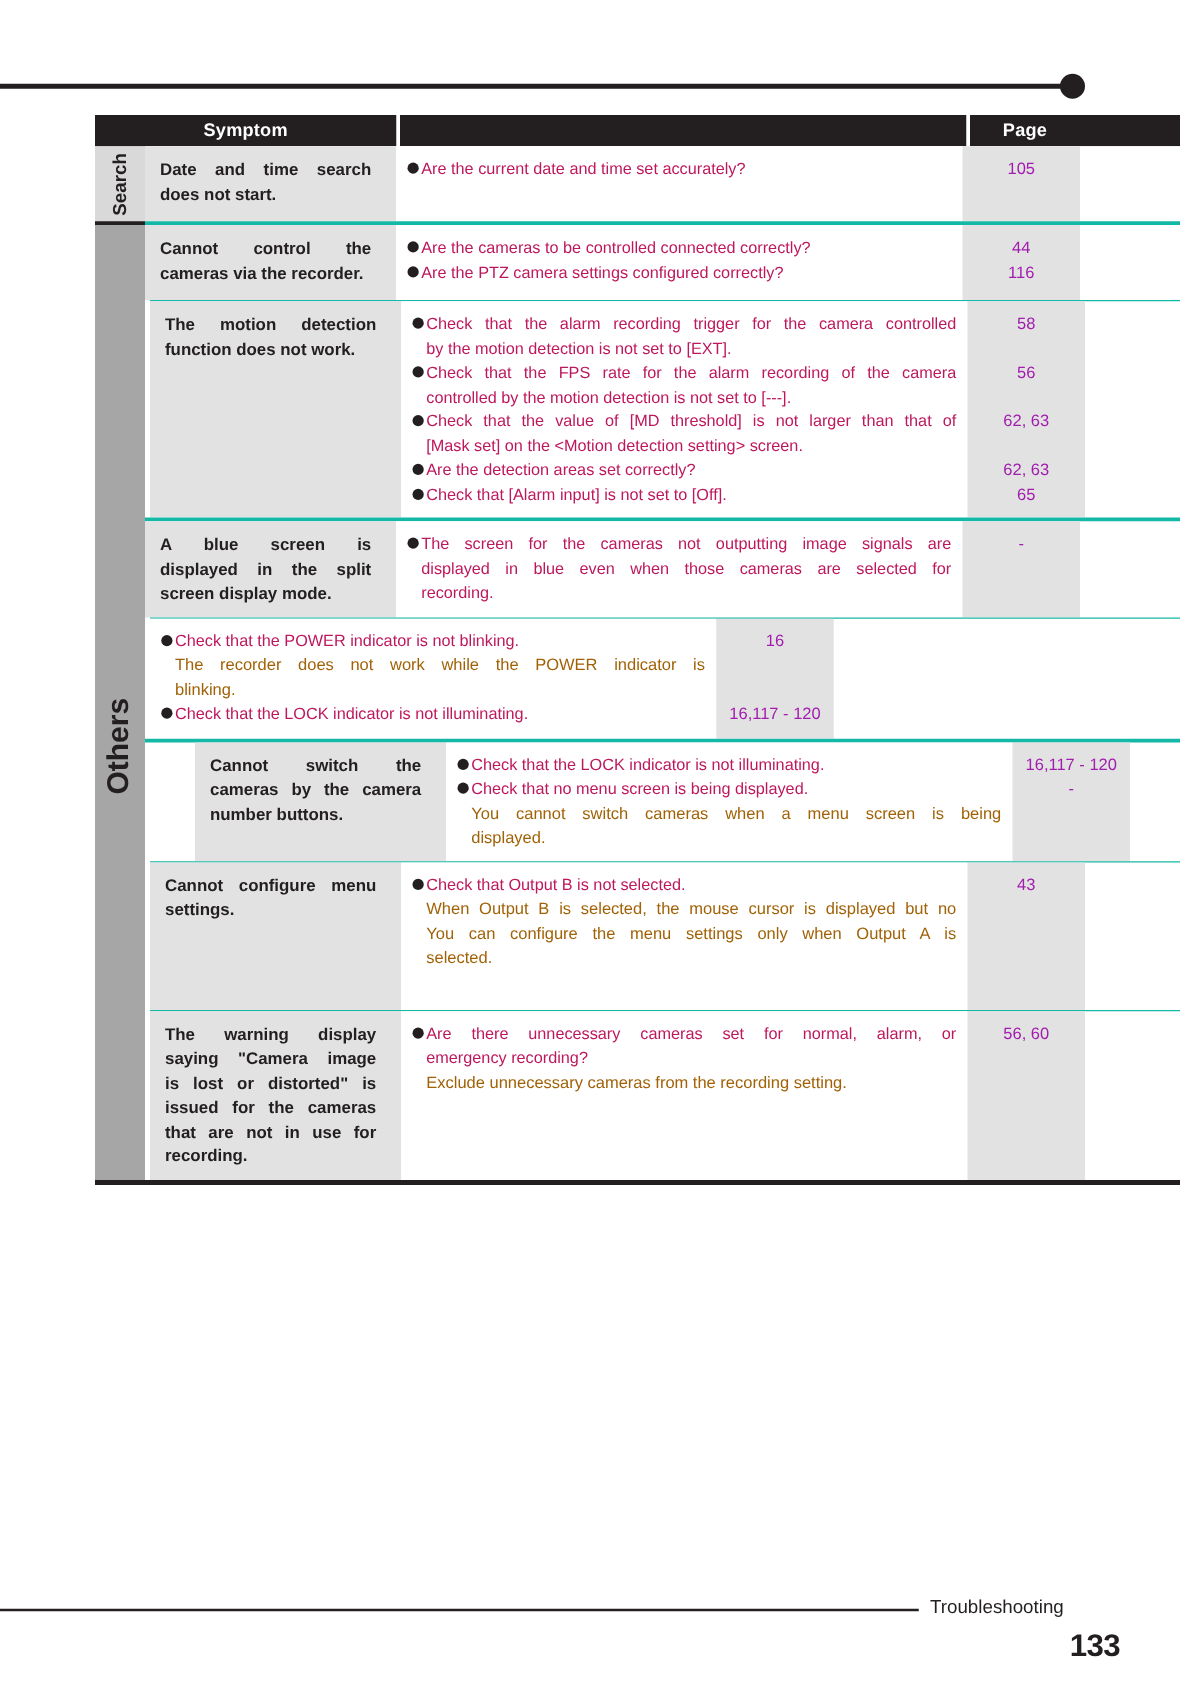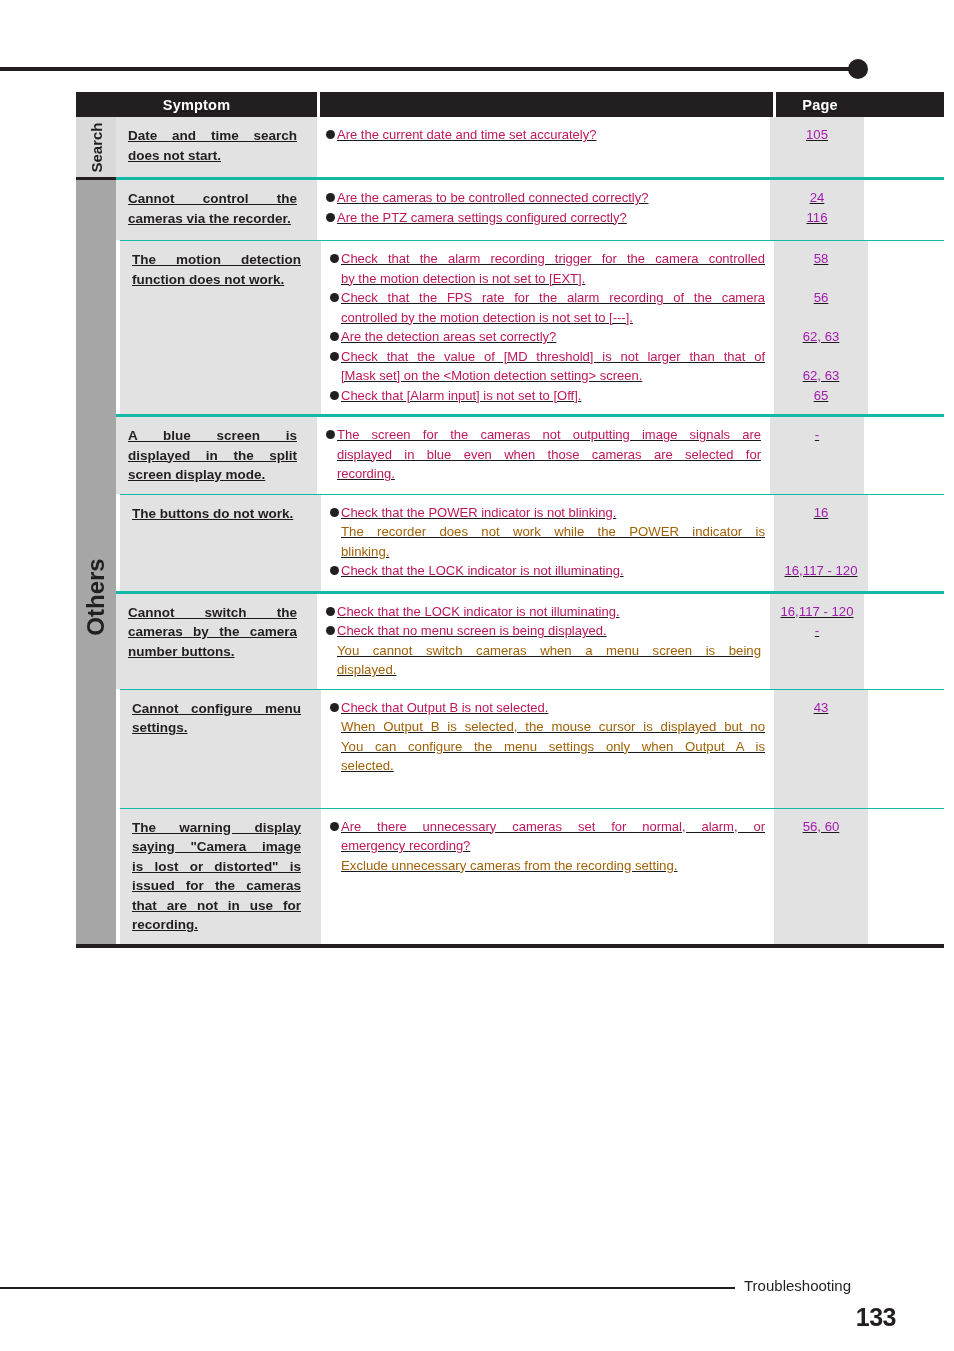--- a/index.html
+++ b/index.html
@@ -34,21 +34,20 @@
     border-radius: 50%;
     background: #231f20;
   }
 
   
   .table-wrap {
     position: absolute;
     left: 76px;
     top: 92px;
     width: 868px;
-    text-decoration: underline;
   }
 
   .thead {
     display: flex;
     background: #231f20;
     height: 25px;
     align-items: center;
   }
   .th {
     color: #ffffff;
@@ -292,21 +291,21 @@
             </div>
           </div>
           <div class="bullet-line">
             <div class="dot"></div>
             <div class="btext just2">
               <span class="last">Are the PTZ camera settings configured correctly?</span>
             </div>
           </div>
         </div>
         <div class="cell-page">
-          <span class="pn" style="margin-top: 0px;">24</span>
+          <span class="pn" style="margin-top: 0px;">44</span>
           <span class="pn" style="margin-top: 0px;">116</span>
         </div>
       </div>
       <div class="row thin" style="min-height: 152px;">
         <div class="cell-symptom">
           <span class="jl">The motion detection</span>
           <span class="pl">function does not work.</span>
         </div>
         <div class="cell-where">
           <div class="bullet-line">
@@ -319,28 +318,28 @@
           <div class="bullet-line">
             <div class="dot"></div>
             <div class="btext just2">
               <span>Check that the FPS rate for the alarm recording of the camera</span>
               <span class="last">controlled by the motion detection is not set to [---].</span>
             </div>
           </div>
           <div class="bullet-line">
             <div class="dot"></div>
             <div class="btext just2">
-              <span class="last">Are the detection areas set correctly?</span>
-            </div>
-          </div>
-          <div class="bullet-line">
-            <div class="dot"></div>
-            <div class="btext just2">
               <span>Check that the value of [MD threshold] is not larger than that of</span>
               <span class="last">[Mask set] on the &lt;Motion detection setting&gt; screen.</span>
+            </div>
+          </div>
+          <div class="bullet-line">
+            <div class="dot"></div>
+            <div class="btext just2">
+              <span class="last">Are the detection areas set correctly?</span>
             </div>
           </div>
           <div class="bullet-line">
             <div class="dot"></div>
             <div class="btext just2">
               <span class="last">Check that [Alarm input] is not set to [Off].</span>
             </div>
           </div>
         </div>
         <div class="cell-page">
@@ -365,23 +364,20 @@
               <span>displayed in blue even when those cameras are selected for</span>
               <span class="last">recording.</span>
             </div>
           </div>
         </div>
         <div class="cell-page">
           <span class="pn" style="margin-top: 0px;">-</span>
         </div>
       </div>
       <div class="row thin" style="min-height: 96px;">
-        <div class="cell-symptom">
-          <span class="pl">The buttons do not work.</span>
-        </div>
         <div class="cell-where">
           <div class="bullet-line">
             <div class="dot"></div>
             <div class="btext just2">
               <span class="last">Check that the POWER indicator is not blinking.</span>
             </div>
           </div>
           <div class="cont just">
             <span>The recorder does not work while the POWER indicator is</span>
             <span class="last">blinking.</span>
@@ -391,21 +387,21 @@
             <div class="btext just2">
               <span class="last">Check that the LOCK indicator is not illuminating.</span>
             </div>
           </div>
         </div>
         <div class="cell-page">
           <span class="pn" style="margin-top: 0px;">16</span>
           <span class="pn" style="margin-top: 39px;">16,117 - 120</span>
         </div>
       </div>
-      <div class="row" style="min-height: 90px;">
+      <div class="row" style="min-height: 90px; justify-content: center;">
         <div class="cell-symptom">
           <span class="jl">Cannot switch the</span>
           <span class="jl">cameras by the camera</span>
           <span class="pl">number buttons.</span>
         </div>
         <div class="cell-where">
           <div class="bullet-line">
             <div class="dot"></div>
             <div class="btext just2">
               <span class="last">Check that the LOCK indicator is not illuminating.</span>

